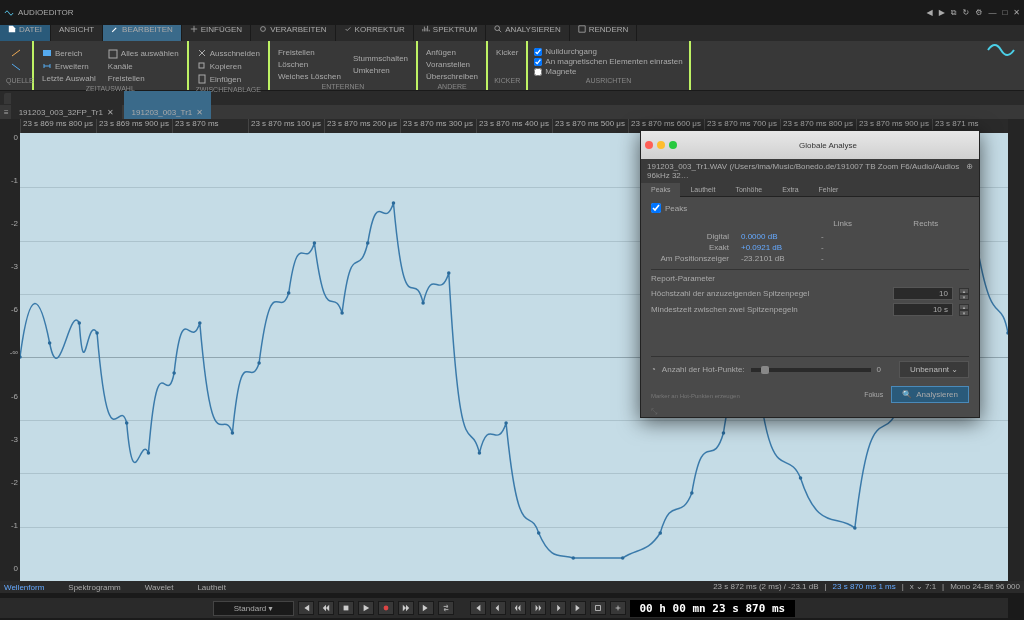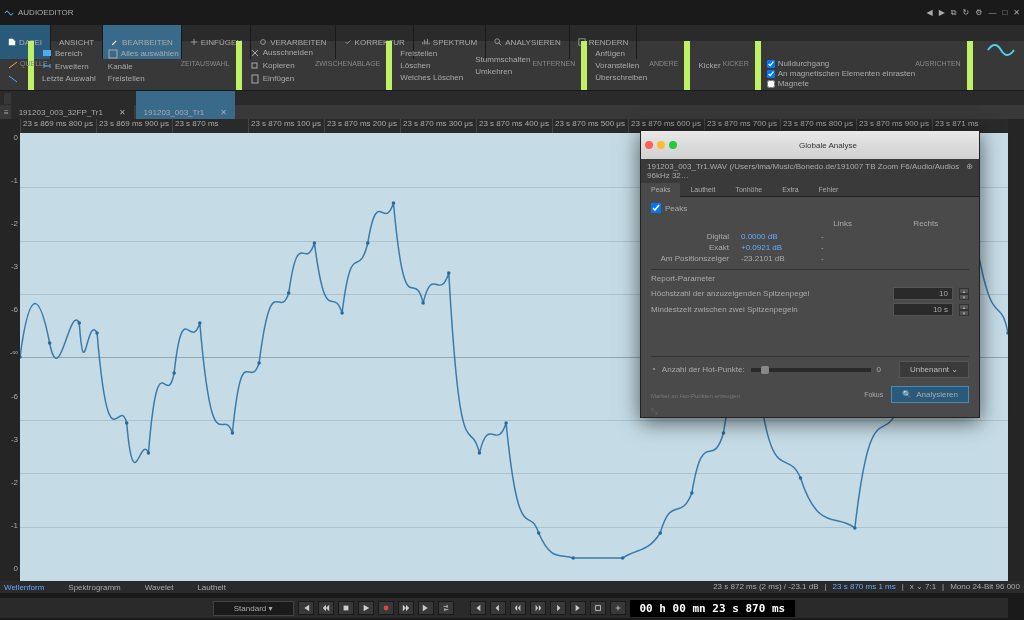--- a/index.html
+++ b/index.html
@@ -3,39 +3,39 @@
 <meta charset="utf-8">
 <style>
 *{margin:0;padding:0;box-sizing:border-box;font-family:"Segoe UI",Arial,sans-serif;font-size:8px;color:#aaa;user-select:none}
 body{background:#1a1a1a;width:1024px;height:620px;overflow:hidden;position:relative}
 .titlebar{height:25px;background:#1a1a1a;display:flex;align-items:center;padding:0 4px;justify-content:space-between}
 .titlebar .app{display:flex;align-items:center;gap:4px}
 .titlebar .app svg{width:10px;height:10px}
 .titlebar .winbtns{display:flex;gap:6px;font-size:9px}
 .titlebar .winbtns span{cursor:pointer}
 .menubar{height:16px;background:#2a2a2a;display:flex;align-items:stretch}
-.menubar .mtab{padding:17px 8px;display:flex;align-items:center;border-right:1px solid #1a1a1a;cursor:pointer}
+.menubar .mtab{padding:0 8px;display:flex;align-items:flex-start;border-right:1px solid #1a1a1a;cursor:pointer}
 .menubar .mtab.file{background:#2a5a7a;color:#fff}
 .menubar .mtab.active{background:#3a6a8a;color:#fff}
 .menubar .mtab svg{width:8px;height:8px;margin-right:3px}
 .ribbon{height:50px;background:#383838;display:flex;align-items:stretch;border-bottom:1px solid #1a1a1a}
-.rgroup{border-right:6px solid #bef264;padding:18px 6px;display:flex;flex-direction:row;justify-content:space-between}
+.rgroup{border-right:2px solid #bef264;padding:6px 6px;display:flex;flex-direction:column;justify-content:space-between}
 .rgroup .rrow{display:flex;gap:4px;align-items:center}
 .rgroup .ritem{display:flex;align-items:center;gap:3px;padding:1px 2px;cursor:pointer}
 .rgroup .ritem svg{width:10px;height:10px}
 .rgroup .rlabel{text-align:center;font-size:7px;color:#888;padding-top:1px}
 .rgroup .checks{display:flex;flex-direction:column;gap:1px}
 .rgroup .checks label{display:flex;align-items:center;gap:3px;font-size:7px}
 .rgroup .checks input{width:8px;height:8px}
 .logo-right{position:absolute;right:8px;top:40px}
 .tabs{height:14px;background:#2a2a2a;display:flex;align-items:center;gap:2px;padding:0 4px}
 .tabs .tab{background:#383838;padding:1px 8px;border-radius:2px 2px 0 0;display:flex;align-items:center;gap:4px;cursor:pointer}
 .tabs .plus{cursor:pointer;padding:0 4px}
 .filetabs{height:14px;background:#383838;display:flex;align-items:center;gap:2px;padding:0 4px}
-.filetabs .ftab{background:#2a2a2a;padding:17px 8px;display:flex;align-items:flex-start;gap:16px;cursor:pointer;font-size:7px}
+.filetabs .ftab{background:#2a2a2a;padding:17px 8px;display:flex;align-items:flex-start;gap:4px;cursor:pointer;font-size:7px}
 .filetabs .ftab.active{background:#3a6a8a;color:#fff}
 .editor{position:relative;height:462px;background:#252525;display:flex}
 .ruler-y{width:20px;background:#252525;display:flex;flex-direction:column;justify-content:space-between;padding:14px 2px 8px;text-align:right;font-size:7px;color:#777}
 .wv-area{flex:1;position:relative}
 .ruler-x{height:14px;background:#2a2a2a;display:flex;font-size:6px;color:#888;overflow:hidden}
 .ruler-x .tick{flex:1;border-left:1px solid #444;padding-left:2px;white-space:nowrap}
 .canvas{height:448px;background:#c5dce6;position:relative;overflow:hidden}
 .canvas .grid-h{position:absolute;left:0;right:0;border-top:1px solid rgba(100,120,130,.25)}
 .canvas .center{position:absolute;left:0;right:0;top:50%;border-top:1px solid rgba(80,100,110,.45)}
 .canvas svg{position:absolute;inset:0;width:100%;height:100%}

